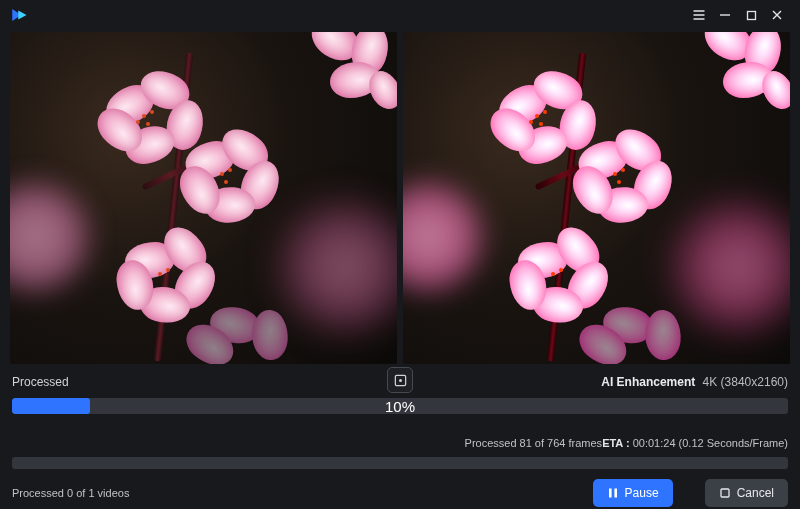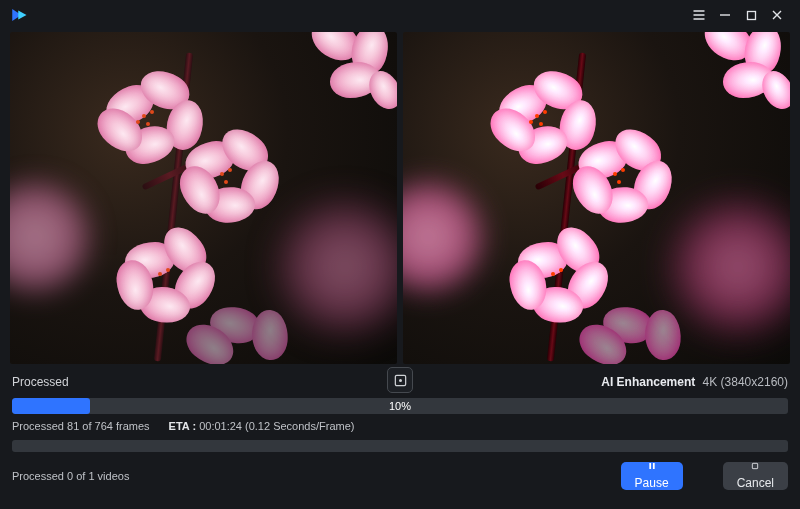--- a/index.html
+++ b/index.html
@@ -127,60 +127,57 @@
     position: absolute;
     left: 0; top: 0; bottom: 0;
     background: #2f74ff;
     border-radius: 3px;
   }
   .progress-bar-text {
     position: absolute;
     left: 0; right: 0; top: 0; bottom: 0;
     display: flex; align-items: center; justify-content: center;
     color: #ffffff;
-    font-size: 11px;
+    font-size: 15px;
   }
   .progress-meta {
     display: flex;
-    justify-content: flex-start;
-    padding: 6px 0 8px 0;
+    justify-content: flex-end;
+    padding: 23px 0 8px 0;
     font-size: 11px;
     color: #bfc2c7;
-    gap: 19px;
   }
   .progress-meta .eta-label { color: #e4e6ea; font-weight: 600; }
 
   .progress-bar-thin {
     height: 12px;
     background: #33373d;
     border-radius: 3px;
     position: relative;
     overflow: hidden;
   }
 
   
   .footer-row {
     display: flex;
     align-items: center;
     padding: 10px 12px 0 12px;
-    gap: 8px;
   }
   .footer-text { font-size: 11px; color: #bfc2c7; }
   .footer-spacer { flex: 1; }
   .btn {
     height: 28px;
     padding: 0 14px;
     display: flex;
     align-items: center;
     gap: 6px;
     border-radius: 5px;
     font-size: 12px;
     cursor: pointer;
     border: none;
-    flex-direction: column;
   }
   .btn-primary { background: #2f74ff; color: #fff; }
   .btn-secondary { background: #3b3f46; color: #e6e8eb; margin-left: 32px; }
   .btn svg { width: 12px; height: 12px; }
 </style>
 </head>
 <body>
 
 <div class="titlebar">
   <div class="logo">

